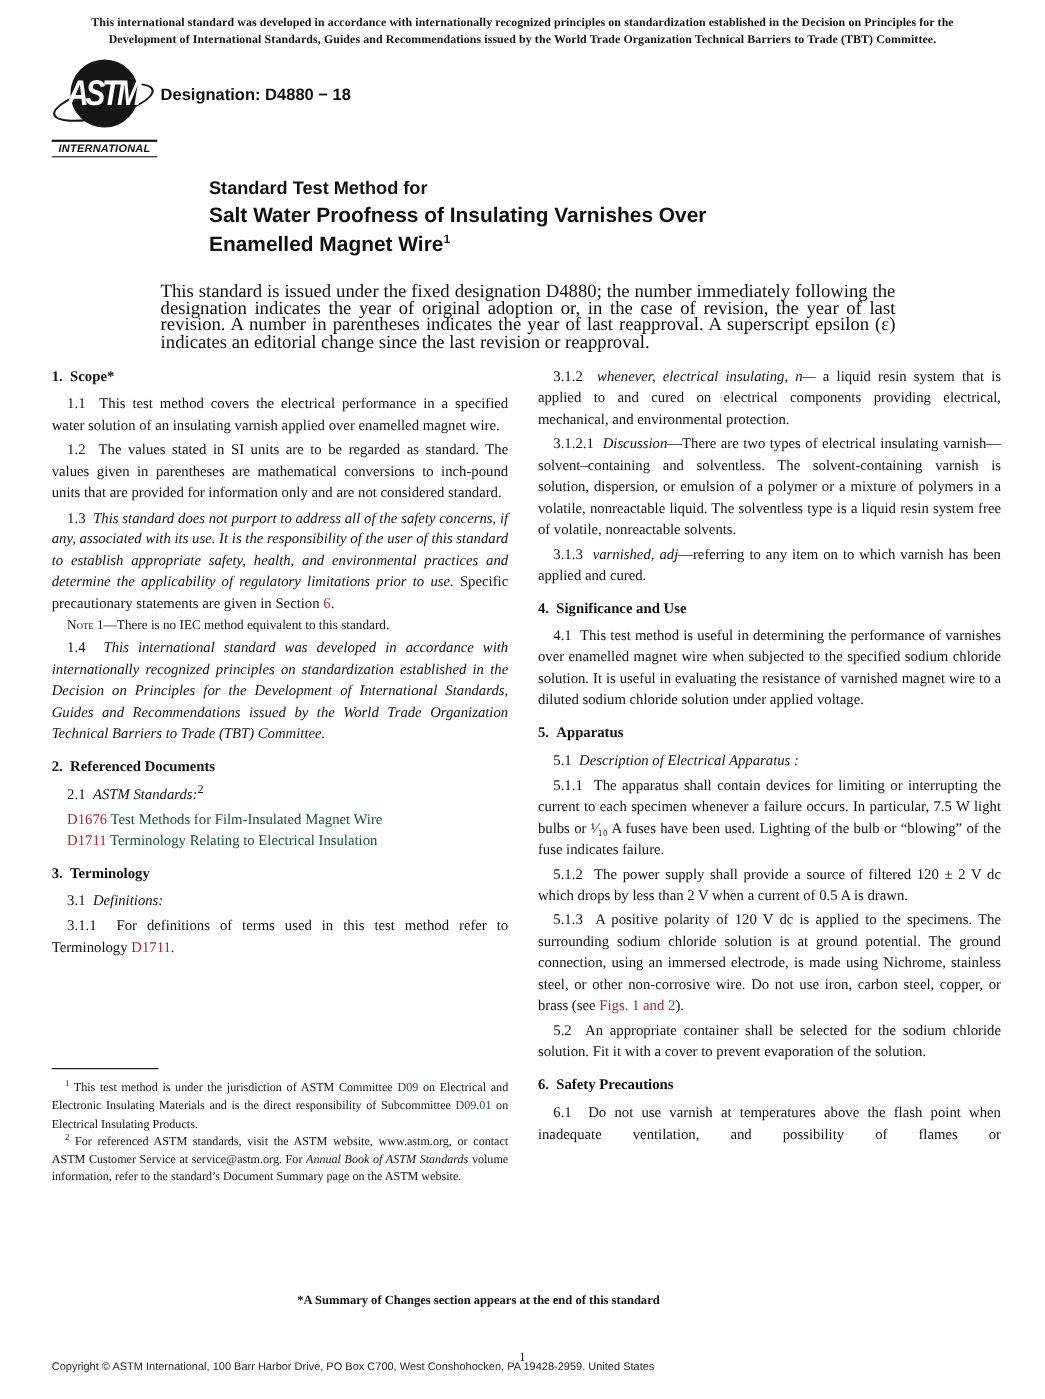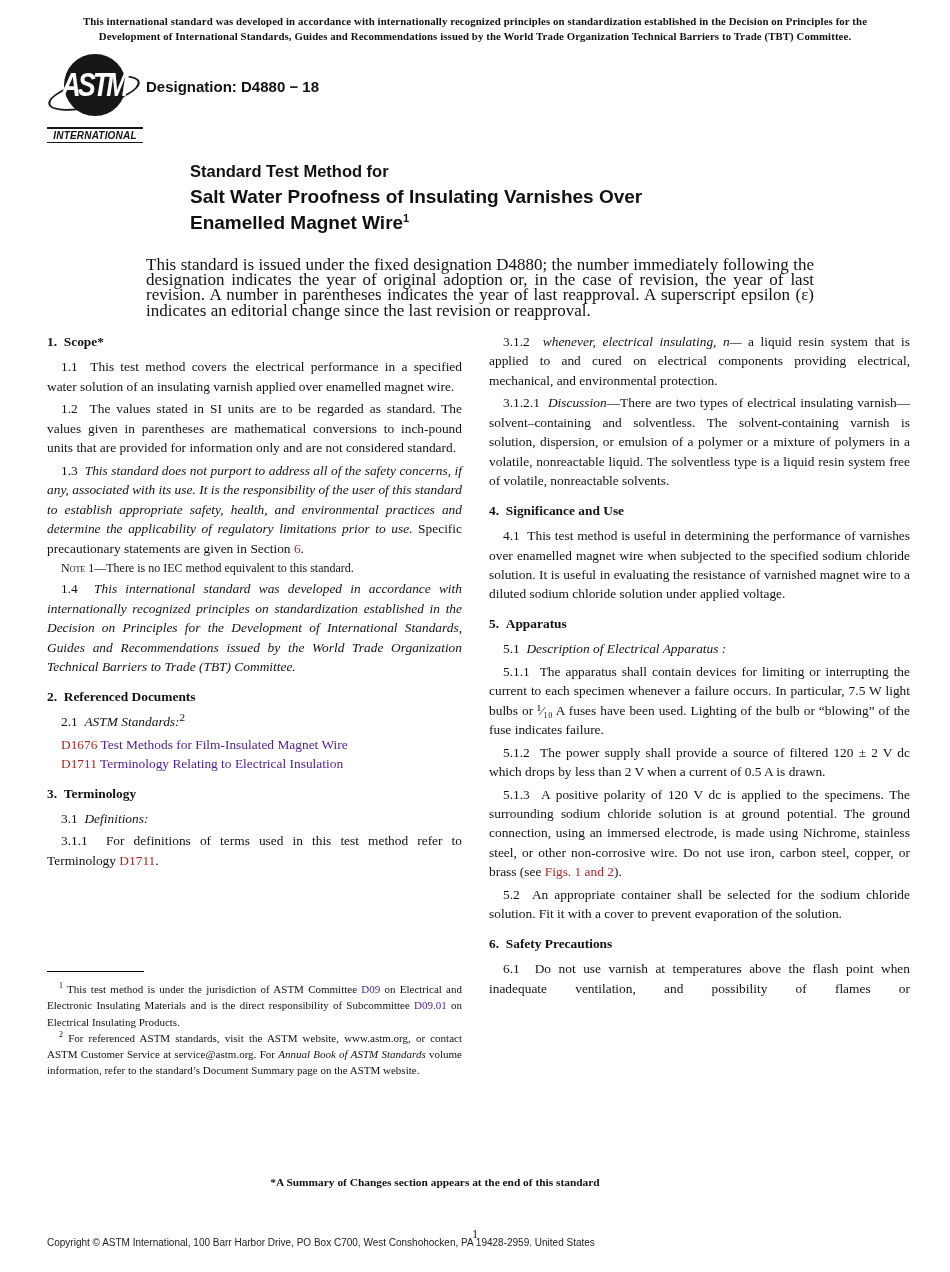--- a/index.html
+++ b/index.html
@@ -48,21 +48,21 @@
   }
   
   .col { position:absolute; top:330px; font-size:13.4px; line-height:19.45px; text-align:justify; }
   .col.leftcol  { left:47px;  width:415px; }
   .col.rightcol { left:489px; width:421px; }
   .col p { margin:0 0 3px; text-indent:14px; }
   .sh { font-weight:bold; text-indent:0; margin:10px 0 6px; }
   .sh.first { margin-top:2px; }
   .it { font-style:italic; }
   .red { color:#b32427; }
-  .blu { color:#4c1d95; }
+  .blu { color:#14532d; }
   .note { font-size:12px; line-height:15.5px; margin:7px 0 7px; text-indent:14px; }
   .smallcaps { font-variant:small-caps; }
   .ref { margin-bottom:0 !important; }
   .cont { text-align-last:justify; }
   sup { line-height:0; }
   
   .footnotes {
     position:absolute; left:47px; top:971px; width:415px;
     font-size:11px; line-height:16.3px; text-align:justify;
   }
@@ -125,20 +125,21 @@
     <p class="ref"><span class="red">D1676</span><span class="blu"> Test Methods for Film-Insulated Magnet Wire</span></p>
     <p class="ref"><span class="red">D1711</span><span class="blu"> Terminology Relating to Electrical Insulation</span></p>
     <div class="sh">3.&nbsp;&nbsp;Terminology</div>
     <p><span>3.1&nbsp;&nbsp;</span><span class="it">Definitions:</span></p>
     <p><span>3.1.1&nbsp;&nbsp;For definitions of terms used in this test method refer to Terminology </span><span class="red">D1711</span><span>.</span></p>
   </div>
 
   <div class="col rightcol">
     <p style="margin-top:2px"><span>3.1.2&nbsp;&nbsp;</span><span class="it">whenever, electrical insulating, n—</span><span> a liquid resin system that is applied to and cured on electrical components providing electrical, mechanical, and environmental protection.</span></p>
     <p><span>3.1.2.1&nbsp;&nbsp;</span><span class="it">Discussion</span><span>—There are two types of electrical insulating varnish— solvent–containing and solventless. The solvent-containing varnish is solution, dispersion, or emulsion of a polymer or a mixture of polymers in a volatile, nonreactable liquid. The solventless type is a liquid resin system free of volatile, nonreactable solvents.</span></p>
+    <p><span>3.1.3&nbsp;&nbsp;</span><span class="it">varnished, adj</span><span>—referring to any item on to which varnish has been applied and cured.</span></p>
     <div class="sh">4.&nbsp;&nbsp;Significance and Use</div>
     <p>4.1&nbsp;&nbsp;This test method is useful in determining the performance of varnishes over enamelled magnet wire when subjected to the specified sodium chloride solution. It is useful in evaluating the resistance of varnished magnet wire to a diluted sodium chloride solution under applied voltage.</p>
     <div class="sh">5.&nbsp;&nbsp;Apparatus</div>
     <p><span>5.1&nbsp;&nbsp;</span><span class="it">Description of Electrical Apparatus :</span></p>
     <p>5.1.1&nbsp;&nbsp;The apparatus shall contain devices for limiting or interrupting the current to each specimen whenever a failure occurs. In particular, 7.5 W light bulbs or ¹⁄₁₀ A fuses have been used. Lighting of the bulb or “blowing” of the fuse indicates failure.</p>
     <p>5.1.2&nbsp;&nbsp;The power supply shall provide a source of filtered 120 ± 2 V dc which drops by less than 2 V when a current of 0.5 A is drawn.</p>
     <p><span>5.1.3&nbsp;&nbsp;A positive polarity of 120 V dc is applied to the specimens. The surrounding sodium chloride solution is at ground potential. The ground connection, using an immersed electrode, is made using Nichrome, stainless steel, or other non-corrosive wire. Do not use iron, carbon steel, copper, or brass (see </span><span class="red">Figs. 1 and 2</span><span>).</span></p>
     <p>5.2&nbsp;&nbsp;An appropriate container shall be selected for the sodium chloride solution. Fit it with a cover to prevent evaporation of the solution.</p>
     <div class="sh">6.&nbsp;&nbsp;Safety Precautions</div>
     <p class="cont">6.1&nbsp;&nbsp;Do not use varnish at temperatures above the flash point when inadequate ventilation, and possibility of flames or</p>

